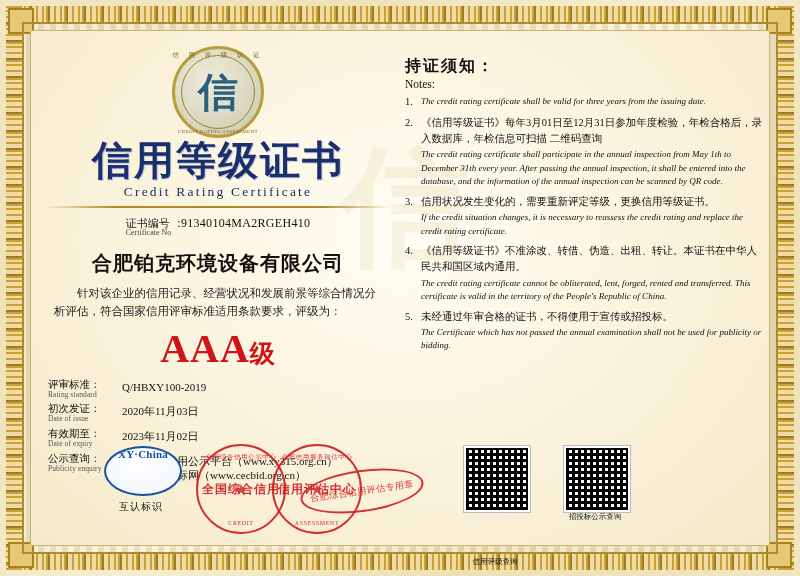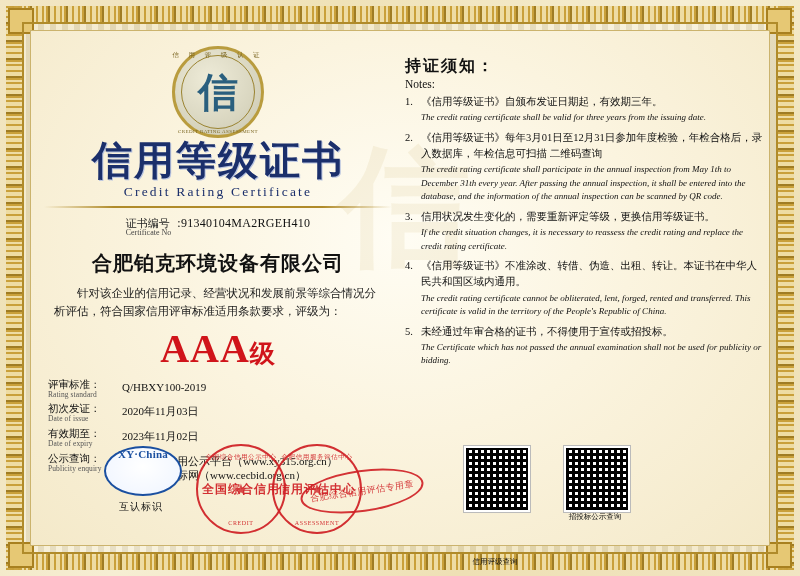--- a/index.html
+++ b/index.html
@@ -479,21 +479,20 @@
     </div>
   </div>
 
   <div class="right-col">
     <div class="notes-title-cn">持证须知：</div>
     <div class="notes-title-en">Notes:</div>
 
     <div class="note">
       <div class="note-num">1.</div>
       <div class="note-body">
-        <div class="note-cn">《信用等级证书》自颁布发证日期起，有效期三年。</div>
         <div class="note-en">The credit rating certificate shall be valid for three years from the issuing date.</div>
       </div>
     </div>
     <div class="note">
       <div class="note-num">2.</div>
       <div class="note-body">
         <div class="note-cn">《信用等级证书》每年3月01日至12月31日参加年度检验，年检合格后，录入数据库，年检信息可扫描 二维码查询</div>
         <div class="note-en">The credit rating certificate shall participate in the annual inspection from May 1th to December 31th every year. After passing the annual inspection, it shall be entered into the database, and the information of the annual inspection can be scanned by QR code.</div>
       </div>
     </div>

